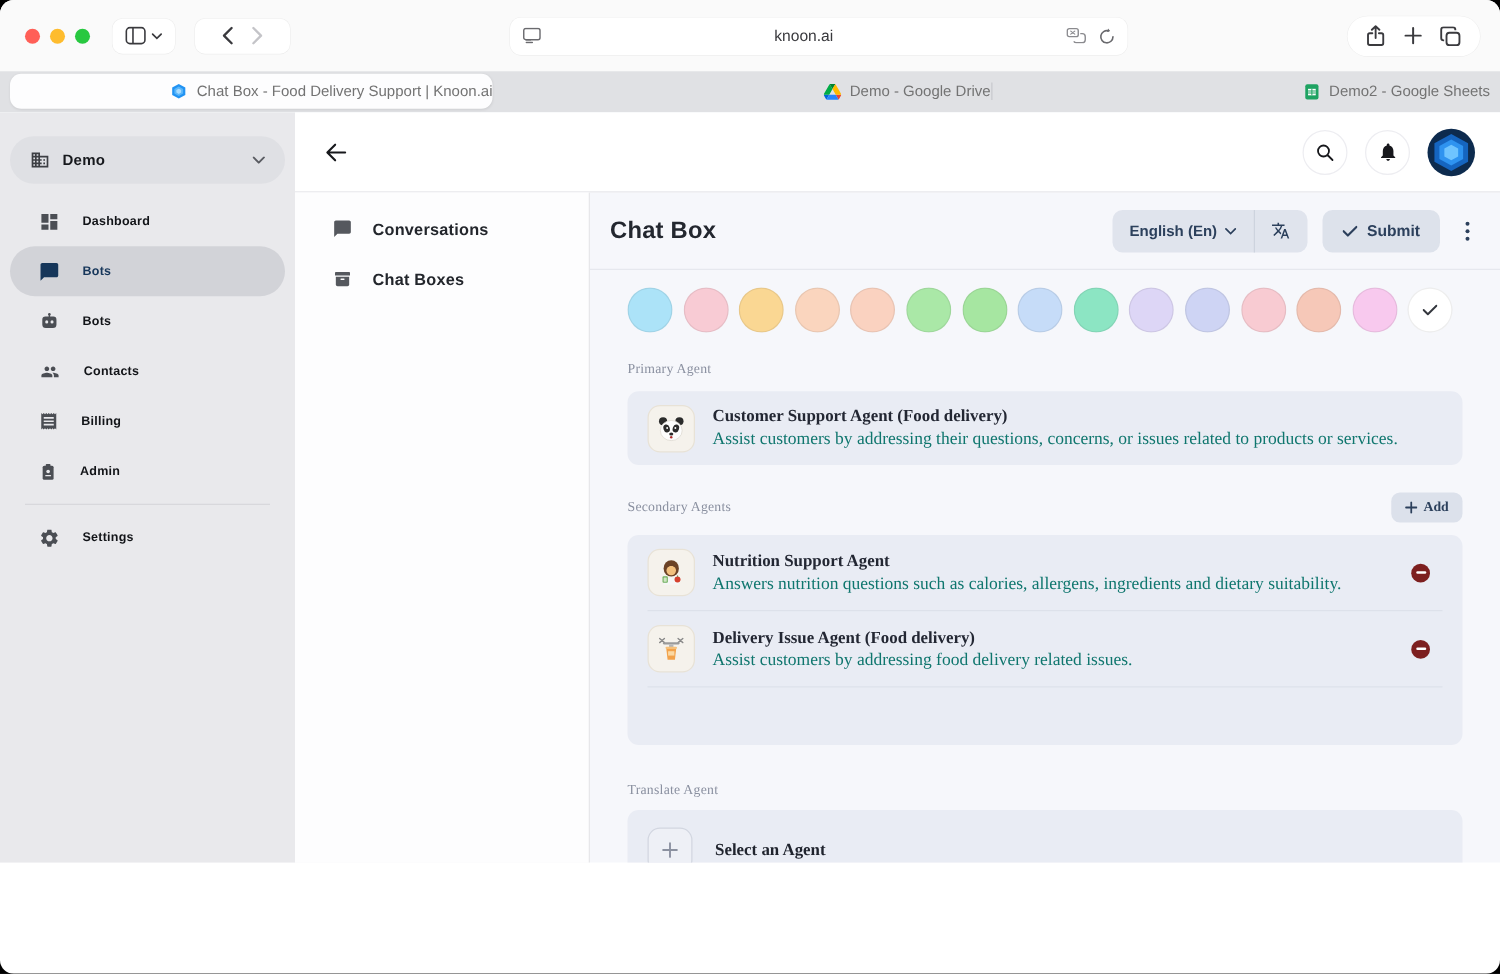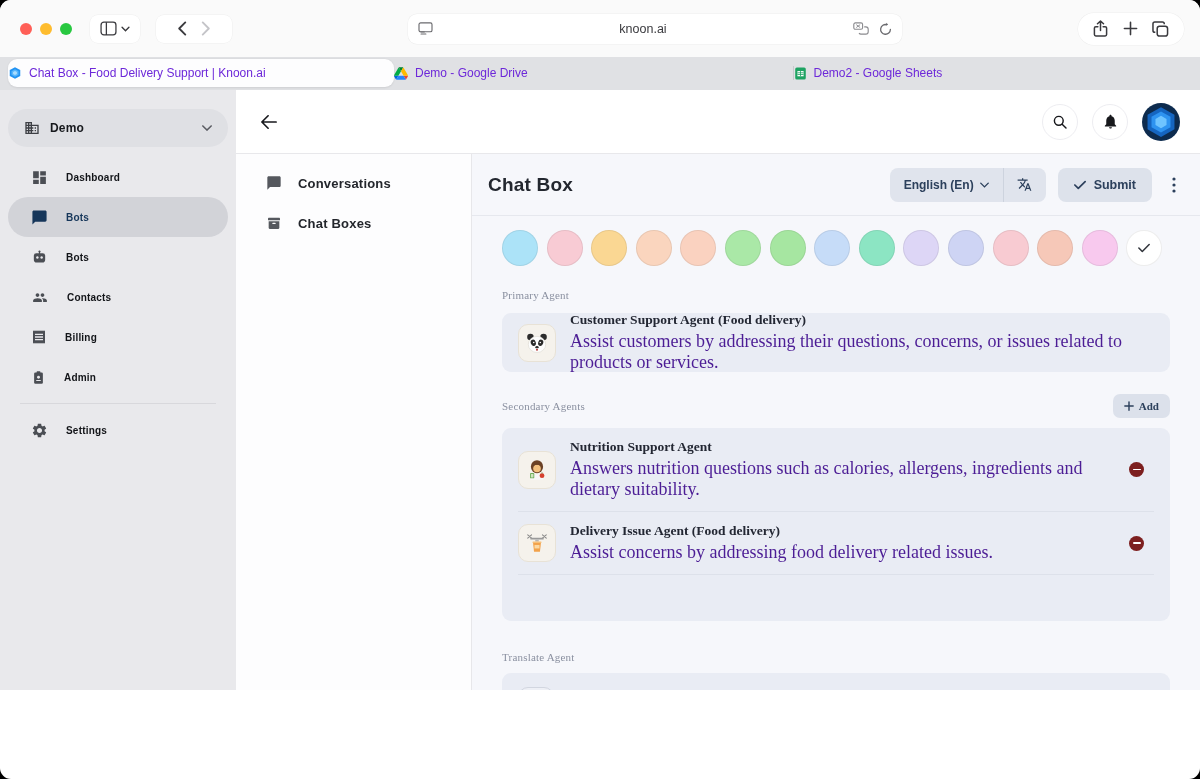--- a/index.html
+++ b/index.html
@@ -14,21 +14,21 @@
   .tb-btn { background:#fff; border-radius:8px; height:28px; display:flex; align-items:center; justify-content:center; box-shadow:0 0 0 .5px rgba(0,0,0,.05); }
   .sidebar-toggle { width:50px; margin-left:18px; gap:4px; }
   .nav-pill { width:76px; margin-left:16px; gap:14px; }
   .urlbar { flex:0 0 494px; height:30px; margin:0 auto; background:#fff; border-radius:9px; display:flex; align-items:center; padding:0 10px; box-shadow:0 0 0 .5px rgba(0,0,0,.05); }
   .urlbar .host { flex:1; text-align:center; font-size:12.5px; color:#39393d; }
   .right-cluster { width:106px; height:32px; background:#fff; border-radius:16px; display:flex; align-items:center; justify-content:space-evenly; box-shadow:0 0 0 .5px rgba(0,0,0,.05); margin-right:4px; }
   .icon { display:inline-flex; align-items:center; justify-content:center; }
 
   
   .tabstrip { height:33px; background:#e0e1e4; display:flex; align-items:stretch; padding:2px 8px 3px; }
-  .tab { display:flex; align-items:center; justify-content:flex-start; gap:7px; font-size:12px; color:#6d28d9; position:relative; }
+  .tab { display:flex; align-items:center; justify-content:flex-end; gap:7px; font-size:12px; color:#737373; position:relative; }
   .tab.active { flex:0 0 386px; background:#fdfdfe; border-radius:9px; box-shadow:0 .5px 2px rgba(0,0,0,.08); }
   .tab.inactive { flex:1; }
   .tabdiv { width:1px; background:#c8c9cd; margin:7px 0; }
 
   
   .app { height:600px; display:flex; background:#f6f7fb; }
   .sidebar { flex:0 0 236px; background:#e9e9ec; padding-top:19px; }
   .ws-pill { margin:0 8px; height:38px; border-radius:19px; background:#dfe0e4; display:flex; align-items:center; padding:0 16px; gap:10px; }
   .ws-pill .ws-label { font-size:12px; font-weight:700; color:#17191d; letter-spacing:.2px; }
   .ws-pill .caret { margin-left:auto; }
@@ -73,21 +73,21 @@
 
   .section-label { font-size:11px; color:#8a90a0; letter-spacing:.2px; }
   .lab-primary { margin-top:23px; }
   .sec-head { margin-top:22px; display:flex; align-items:center; justify-content:space-between; }
   .add-btn { height:24px; background:#dce1eb; border-radius:7px; display:flex; align-items:center; gap:5px; padding:0 11px; font-size:11px; font-weight:700; color:#2c405c; cursor:pointer; }
 
   .card { background:#e9ecf4; border-radius:9px; }
   .agent-card { margin-top:12px; height:59px; display:flex; align-items:center; padding:0 16px; gap:14px; }
   .agent-avatar { width:38px; height:38px; border-radius:10px; background:#f5f2ec; border:1px solid #e8e2d6; display:flex; align-items:center; justify-content:center; flex:0 0 38px; }
   .agent-name { font-size:13.5px; font-weight:600; color:#232733; }
-  .agent-desc { font-size:18px; color:#4c1d95; margin-top:3px; }
+  .agent-desc { font-size:14px; color:#0f766e; margin-top:3px; }
 
   .sec-card { margin-top:10px; padding-bottom:46px; }
   .sec-row { display:flex; align-items:center; gap:14px; padding:11px 26px 11px 16px; }
   .row-div { height:1px; background:#dde1ea; margin:0 16px; }
   .minus-btn { margin-left:auto; width:15px; height:15px; border-radius:50%; background:#7d1f1f; position:relative; cursor:pointer; flex:0 0 15px; }
   .minus-btn::after { content:""; position:absolute; left:3.5px; top:6.6px; width:8px; height:1.8px; background:#fff; border-radius:1px; }
 
   .lab-translate { margin-top:30px; }
   .translate-card { margin-top:10px; height:64px; display:flex; align-items:center; padding:0 16px; gap:18px; }
   .plus-box { width:36px; height:36px; border-radius:10px; background:#eef0f6; border:1px solid #d2d6e0; display:flex; align-items:center; justify-content:center; cursor:pointer; }
@@ -476,21 +476,21 @@
                       <path d="M2.5 3.5l3.5 3M6 3.5l-3.5 3M19.5 3.5l-3.5 3M16 3.5l3.5 3" stroke="#8a8a8a" stroke-width="1" stroke-linecap="round" fill="none"></path>
                       <rect x="4.8" y="6.2" width="12.4" height="1.7" rx=".85" fill="#9a9a9a"></rect>
                       <rect x="9.4" y="7.9" width="3.2" height="1.8" fill="#b5b5b5"></rect>
                       <path d="M7.3 10.2h7.4l-1 8.8H8.3z" fill="#f2a24b"></path>
                       <rect x="6.8" y="9.6" width="8.4" height="1.5" rx=".75" fill="#f7c078"></rect>
                       <rect x="8.7" y="12.8" width="4.6" height="3.2" fill="#fbd9a4"></rect>
                     </svg>
                 </span>
                 <span>
                   <div class="agent-name">Delivery Issue Agent (Food delivery)</div>
-                  <div class="agent-desc">Assist concerns by addressing food delivery related issues.</div>
+                  <div class="agent-desc">Assist customers by addressing food delivery related issues.</div>
                 </span>
                 <span class="minus-btn"></span>
               </div>
               <div class="row-div"></div>
             </div>
 
             <div class="section-label lab-translate">Translate Agent</div>
             <div class="card translate-card">
               <span class="plus-box">
                 <span class="icon">

